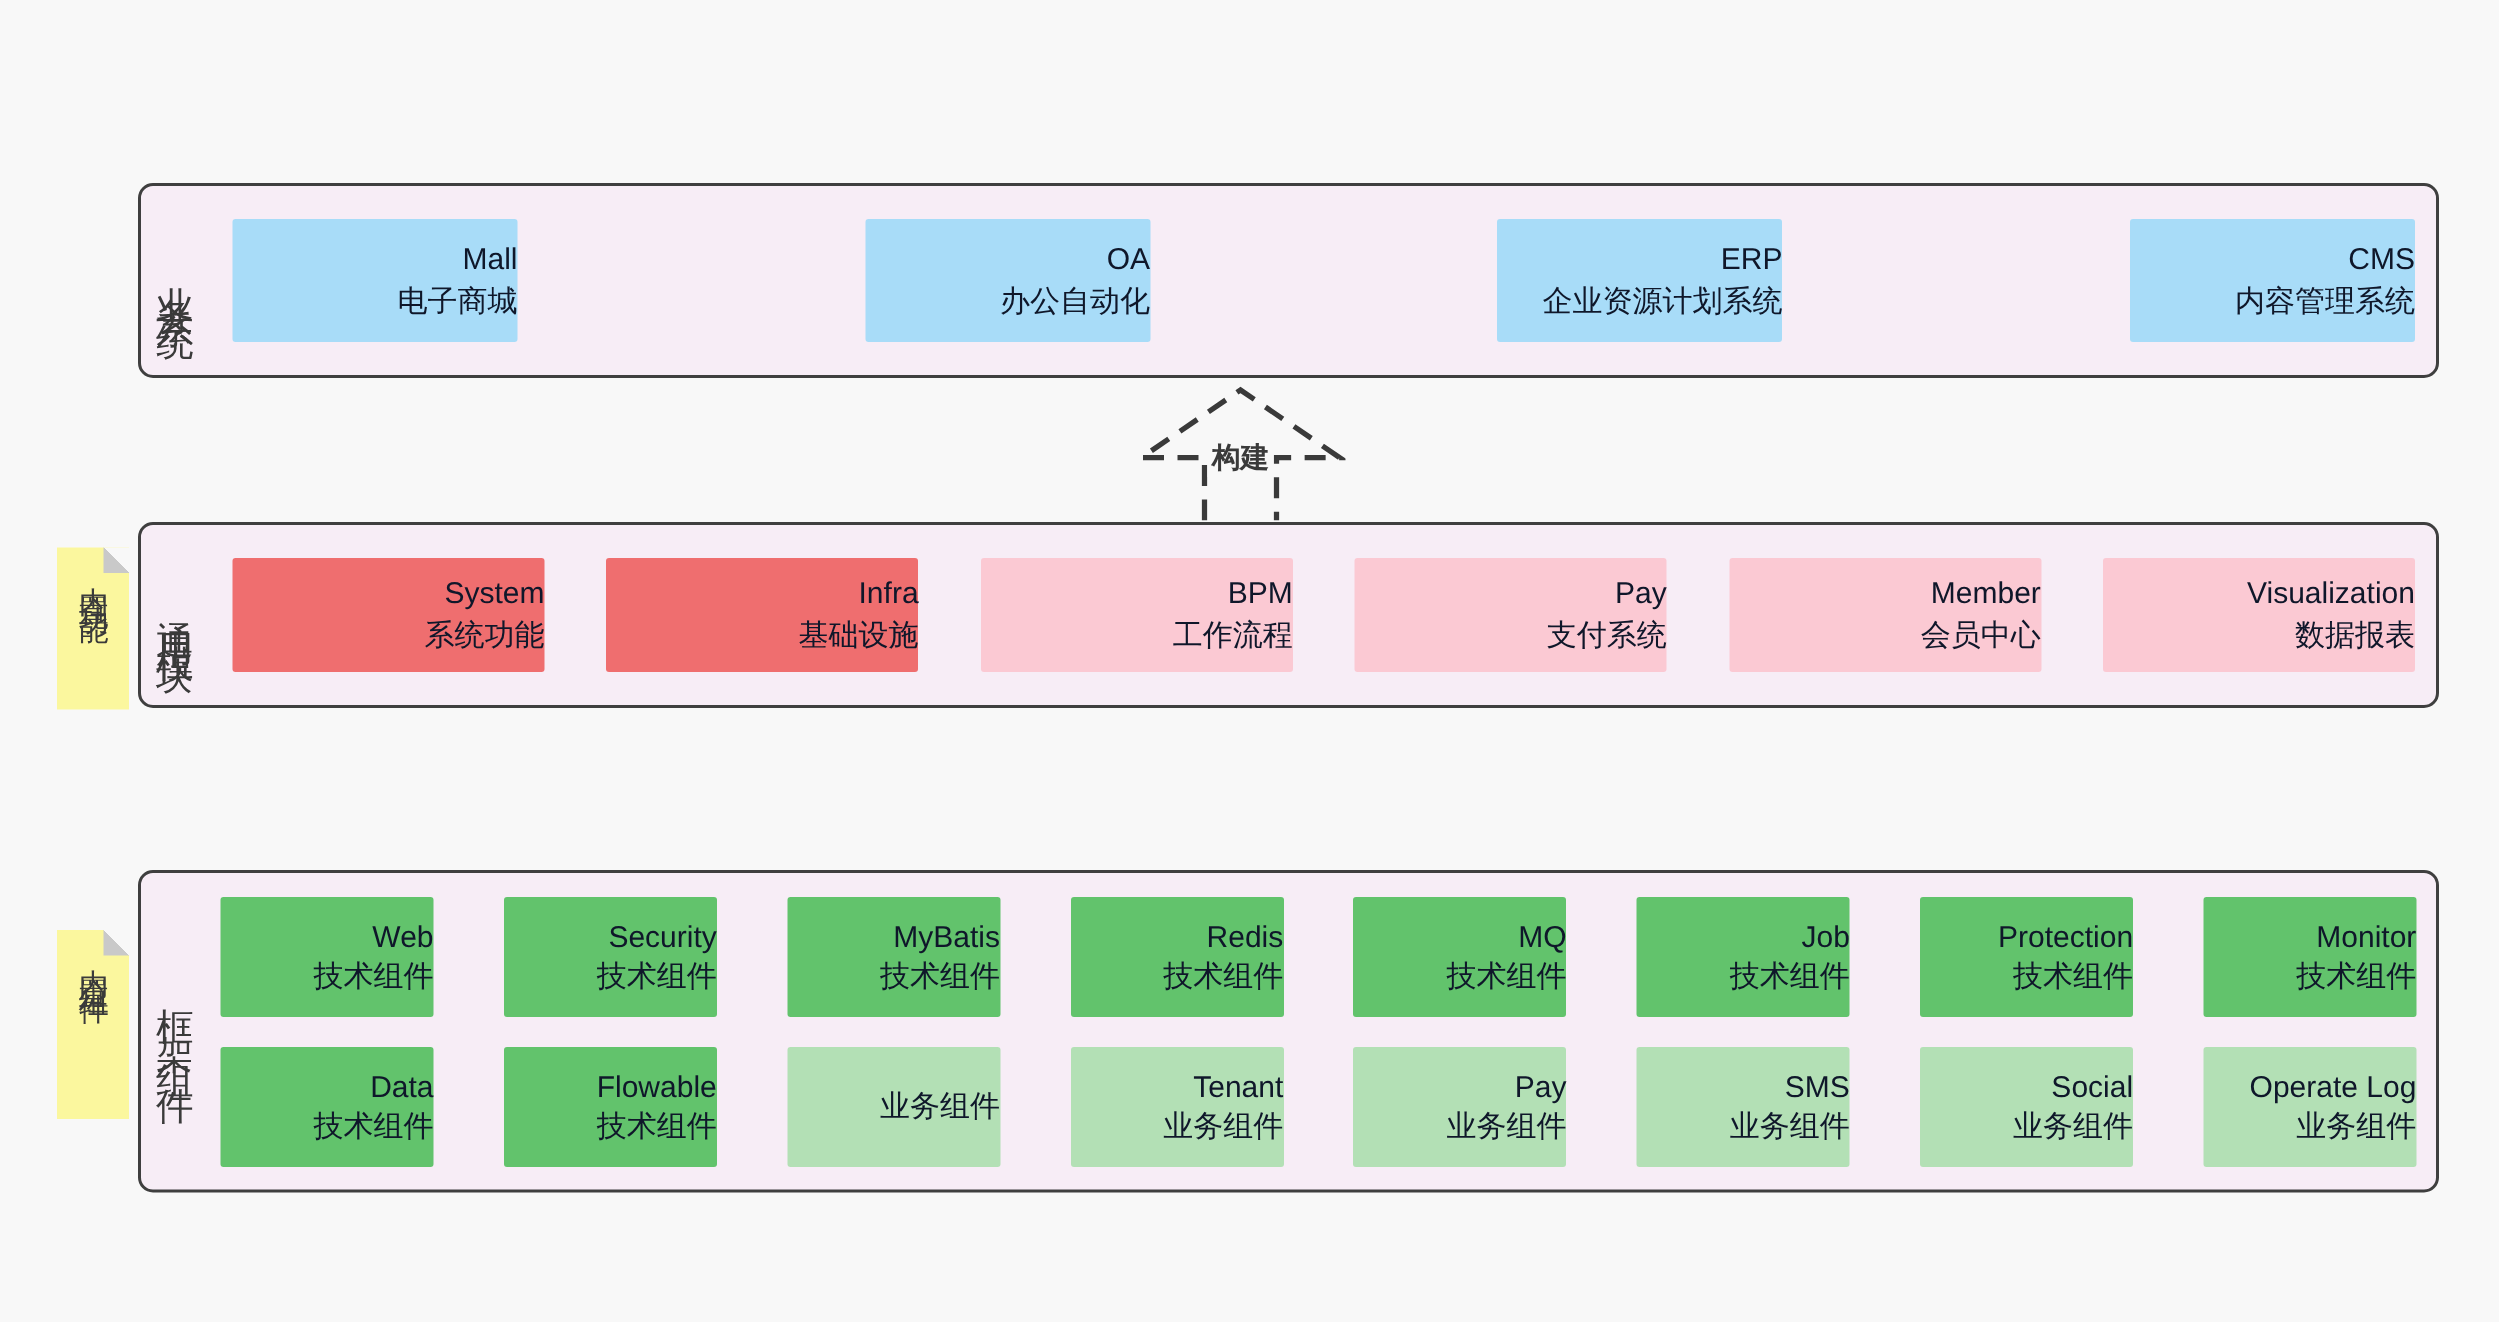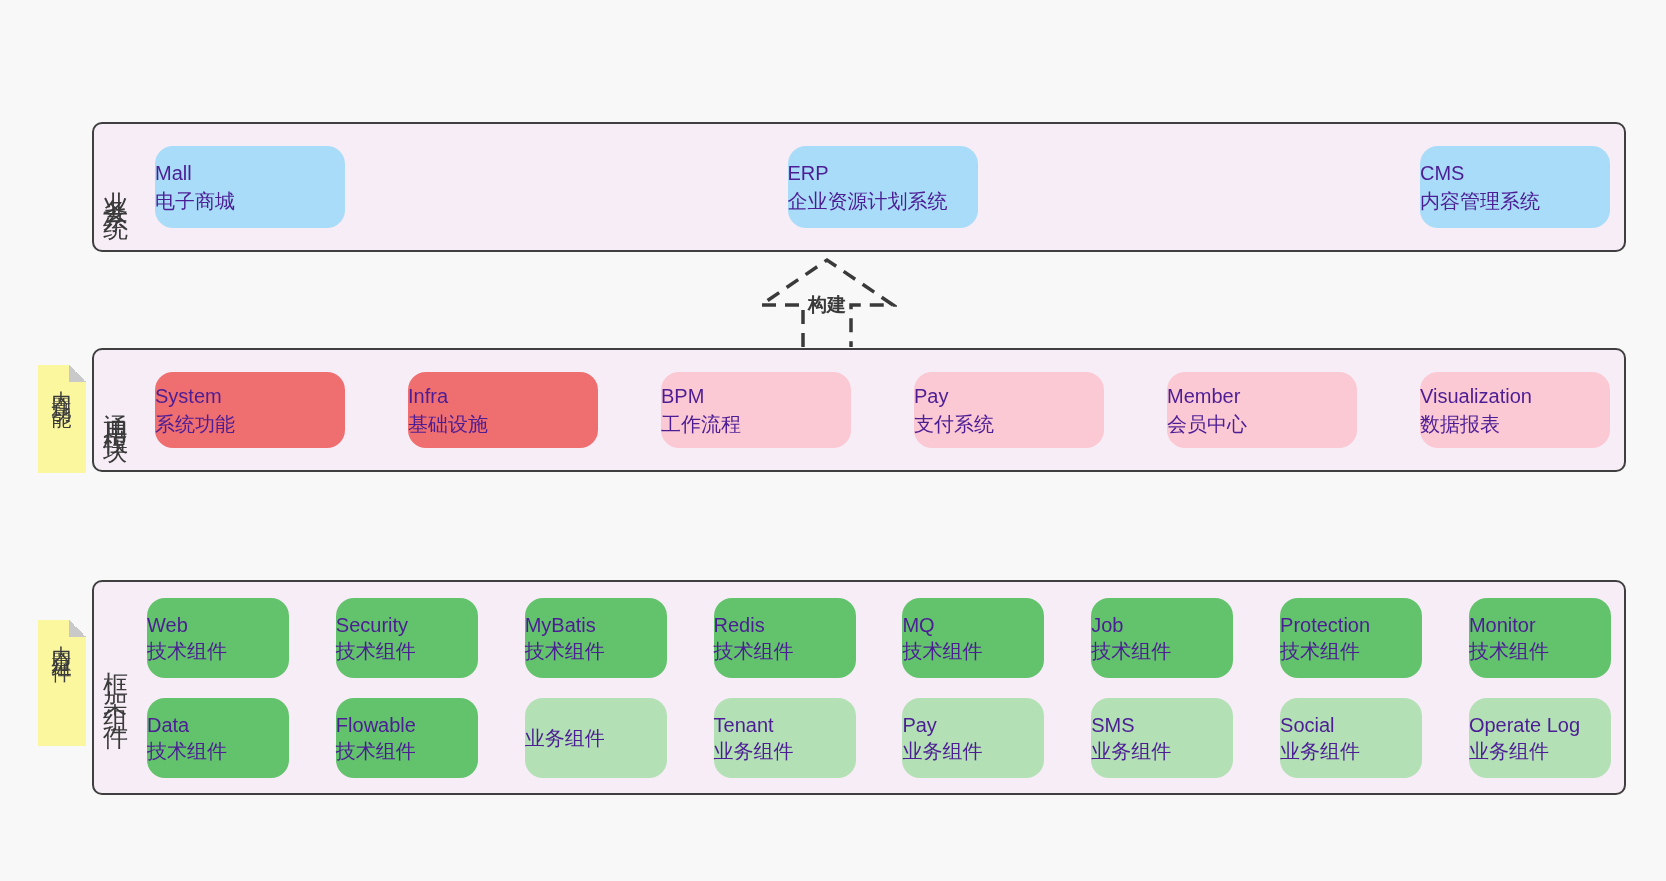--- a/index.html
+++ b/index.html
@@ -9,23 +9,23 @@
   
   .band{position:absolute;left:92px;width:1534px;background:#f7edf6;border:2px solid #3f3f3f;border-radius:10px;box-sizing:border-box;}
   .band1{top:122px;height:130px;}
   .band2{top:348px;height:124px;}
   .band3{top:580px;height:215px;}
   .band-label{position:absolute;left:9px;top:50%;transform:translateY(-50%);writing-mode:vertical-rl;text-orientation:upright;font-size:25px;color:#3a3a3a;letter-spacing:8px;line-height:1;white-space:nowrap;}
   .band3 .band-label{letter-spacing:18px;}
 
   
   .boxes{position:absolute;left:61px;right:14px;top:0;bottom:0;display:flex;align-items:center;justify-content:space-between;}
-  .box{border-radius:18px;display:flex;flex-direction:column;align-items:flex-start;justify-content:center;text-align:center;font-size:20px;line-height:28px;color:#4c1d95;}
+  .box{border-radius:2px;display:flex;flex-direction:column;align-items:flex-end;justify-content:center;text-align:center;font-size:20px;line-height:28px;color:#0f172a;}
   .band1 .box{width:190px;height:82px;}
-  .band2 .box{width:190px;height:76px;}
+  .band2 .box{width:208px;height:76px;}
   .rows{position:absolute;left:53px;right:13px;top:50%;transform:translateY(-50%);display:flex;flex-direction:column;gap:20px;}
   .row{display:flex;justify-content:space-between;}
   .band3 .box{width:142px;height:80px;line-height:26px;}
 
   .blue{background:#a8dcf8;}
   .red{background:#ef6e6f;}
   .pink{background:#fbc9d3;}
   .gdark{background:#62c36c;}
   .glight{background:#b3e0b5;}
 
@@ -47,20 +47,24 @@
 <body>
 
 <div class="canvas">
 
   <section class="band band1">
     <div class="band-label">业务系统</div>
     <div class="boxes">
       <div class="box blue">
         <span>Mall</span>
         <span>电子商城</span>
+      </div>
+      <div class="box blue">
+        <span>OA</span>
+        <span>办公自动化</span>
       </div>
       <div class="box blue">
         <span>ERP</span>
         <span>企业资源计划系统</span>
       </div>
       <div class="box blue">
         <span>CMS</span>
         <span>内容管理系统</span>
       </div>
     </div>

